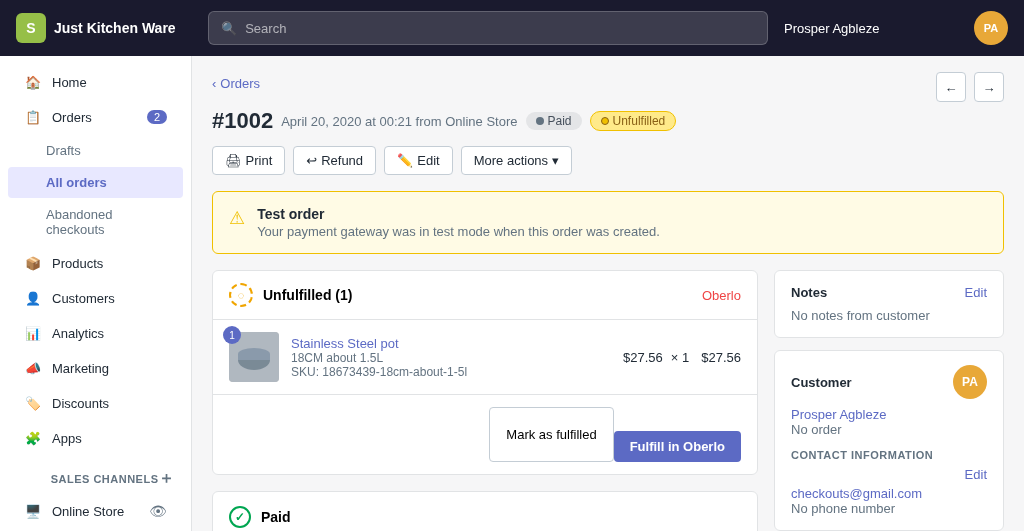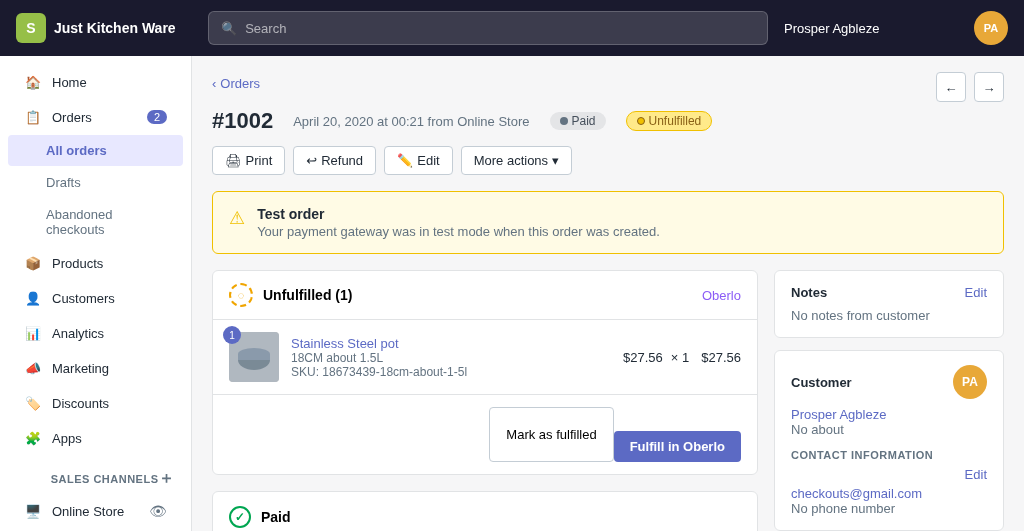--- a/index.html
+++ b/index.html
@@ -63,21 +63,21 @@
       letter-spacing: 0.5px; padding: 12px 16px 4px; display: flex; align-items: center; justify-content: flex-end;
     }
     .sidebar-section-title .add-icon { cursor: pointer; color: #637381; font-size: 16px; }
 
     
     #main {
       margin-left: 192px; margin-top: 56px; flex: 1; padding: 16px 20px;
       overflow-y: auto; height: calc(531px - 56px);
     }
     .breadcrumb { color: #5c6ac4; font-size: 13px; cursor: pointer; display: flex; align-items: center; gap: 4px; margin-bottom: 8px; }
-    .order-header { display: flex; align-items: center; gap: 20px; margin-bottom: 12px; }
+    .order-header { display: flex; align-items: center; gap: 8px; margin-bottom: 12px; }
     .order-number { font-size: 22px; font-weight: 700; color: #212b36; }
     .order-date { color: #637381; font-size: 13px; }
     .badge-paid {
       background: #e4e5e7; color: #454f5b; border-radius: 20px;
       padding: 2px 10px; font-size: 12px; display: flex; align-items: center; gap: 4px;
     }
     .badge-paid .dot { width: 8px; height: 8px; border-radius: 50%; background: #637381; }
     .badge-unfulfilled {
       background: #ffea8a; color: #8a6116; border-radius: 20px;
       padding: 2px 10px; font-size: 12px; display: flex; align-items: center; gap: 4px; border: 1px solid #f0c000; text-align: right;
@@ -112,21 +112,21 @@
     .order-card {
       background: white; border: 1px solid #e1e3e5; border-radius: 6px;
       margin-bottom: 16px; overflow: hidden;
     }
     .order-card-header {
       padding: 12px 16px; display: flex; align-items: center; justify-content: space-between;
       border-bottom: 1px solid #e1e3e5;
     }
     .fulfillment-title { display: flex; align-items: center; gap: 10px; font-weight: 600; font-size: 14px; }
     .fulfillment-icon { width: 24px; height: 24px; border-radius: 50%; border: 2px dashed #f0a500; display: flex; align-items: center; justify-content: center; color: #f0a500; font-size: 11px; }
-    .oberlo-label { color: #8b5cf6; font-size: 13px; text-align: center; }
+    .oberlo-label { color: #ef4444; font-size: 13px; text-align: center; }
 
     .order-item-row { display: flex; align-items: center; padding: 12px 16px; gap: 12px; }
     .item-image-wrap { position: relative; width: 50px; height: 50px; flex-shrink: 0; }
     .item-image { width: 50px; height: 50px; background: #c8c8c8; border-radius: 4px; overflow: hidden; display: flex; align-items: center; justify-content: center; }
     .item-image svg { width: 100%; height: 100%; }
     .item-qty-badge {
       position: absolute; top: -6px; left: -6px;
       background: #5c6ac4; color: white; width: 18px; height: 18px;
       border-radius: 50%; font-size: 10px; display: flex; align-items: center; justify-content: center;
     }
@@ -180,25 +180,25 @@
 <div id="sidebar">
   <div class="sidebar-item">
     <span class="sidebar-icon">🏠</span>
     <span>Home</span>
   </div>
   <div class="sidebar-item">
     <span class="sidebar-icon">📋</span>
     <span>Orders</span>
     <span class="badge">2</span>
   </div>
+  <div class="sidebar-item sub">
+    <span>Drafts</span>
+  </div>
   <div class="sidebar-item sub active">
     <span>All orders</span>
-  </div>
-  <div class="sidebar-item sub">
-    <span>Drafts</span>
   </div>
   <div class="sidebar-item sub">
     <span>Abandoned checkouts</span>
   </div>
   <div class="sidebar-item">
     <span class="sidebar-icon">📦</span>
     <span>Products</span>
   </div>
   <div class="sidebar-item">
     <span class="sidebar-icon">👤</span>
@@ -353,21 +353,21 @@
         </div>
         <span class="side-card-empty">No notes from customer</span>
       </div>
 
       <div class="side-card">
         <div class="side-card-header">
           <span class="side-card-title">Customer</span>
           <div class="customer-avatar">PA</div>
         </div>
         <div class="customer-name">Prosper Agbleze</div>
-        <div class="customer-orders">No about</div>
+        <div class="customer-orders">No order</div>
 
         <div class="side-card-section" style="margin-top:12px;">CONTACT INFORMATION</div>
         <div style="display:flex;justify-content:space-between;align-items:center;margin-bottom:4px;">
           <span></span>
           <span class="side-card-edit">Edit</span>
         </div>
         <div class="contact-email">checkouts@gmail.com</div>
         <div class="contact-phone">No phone number</div>
       </div>
     </div>

